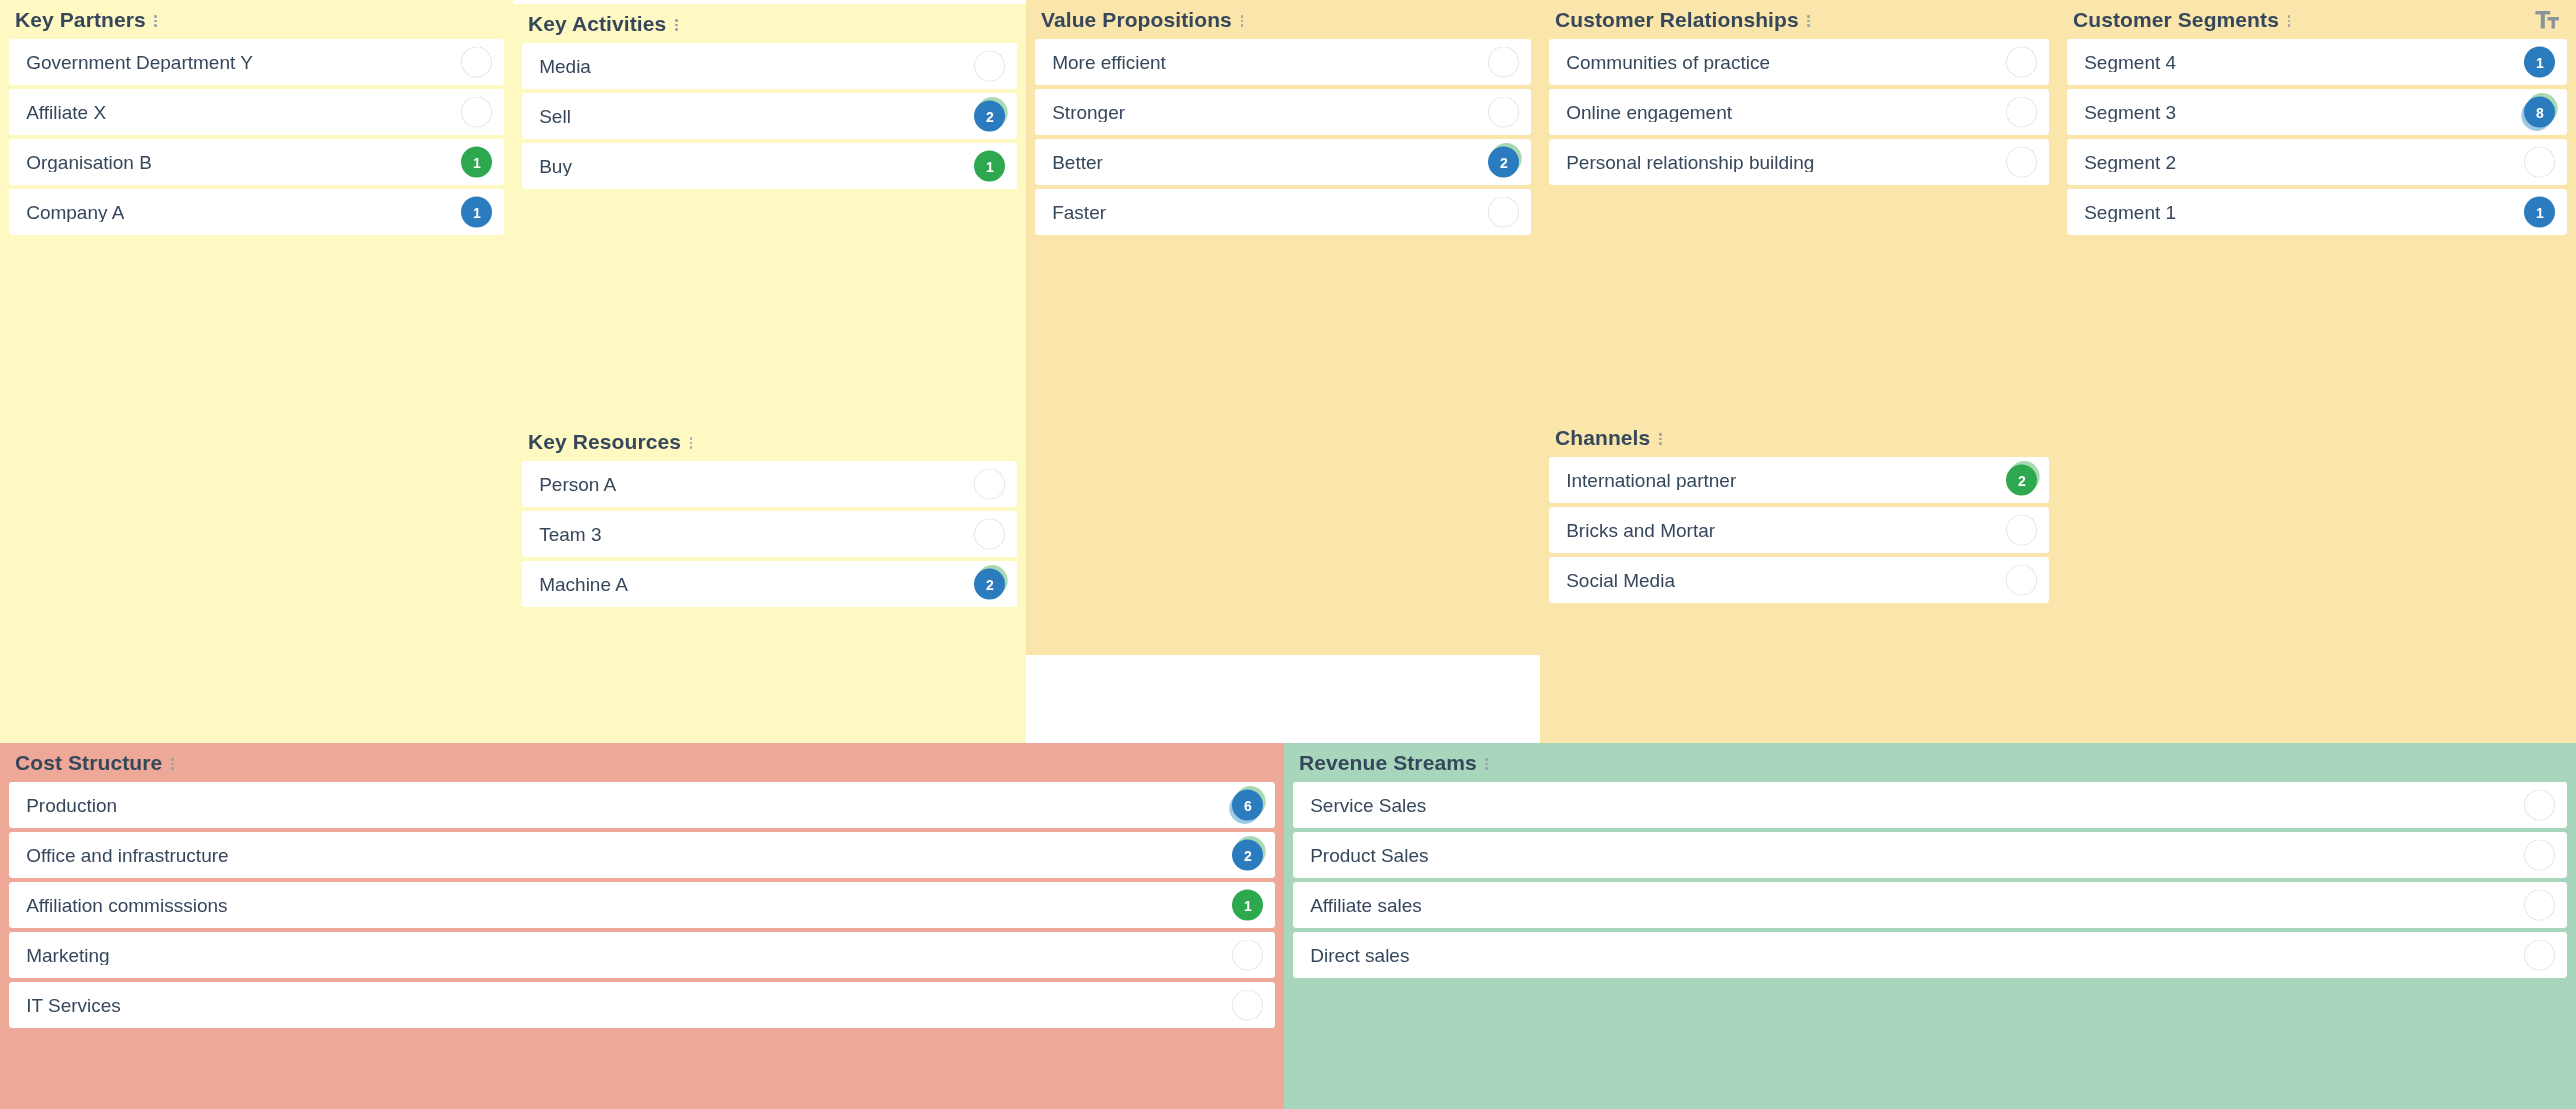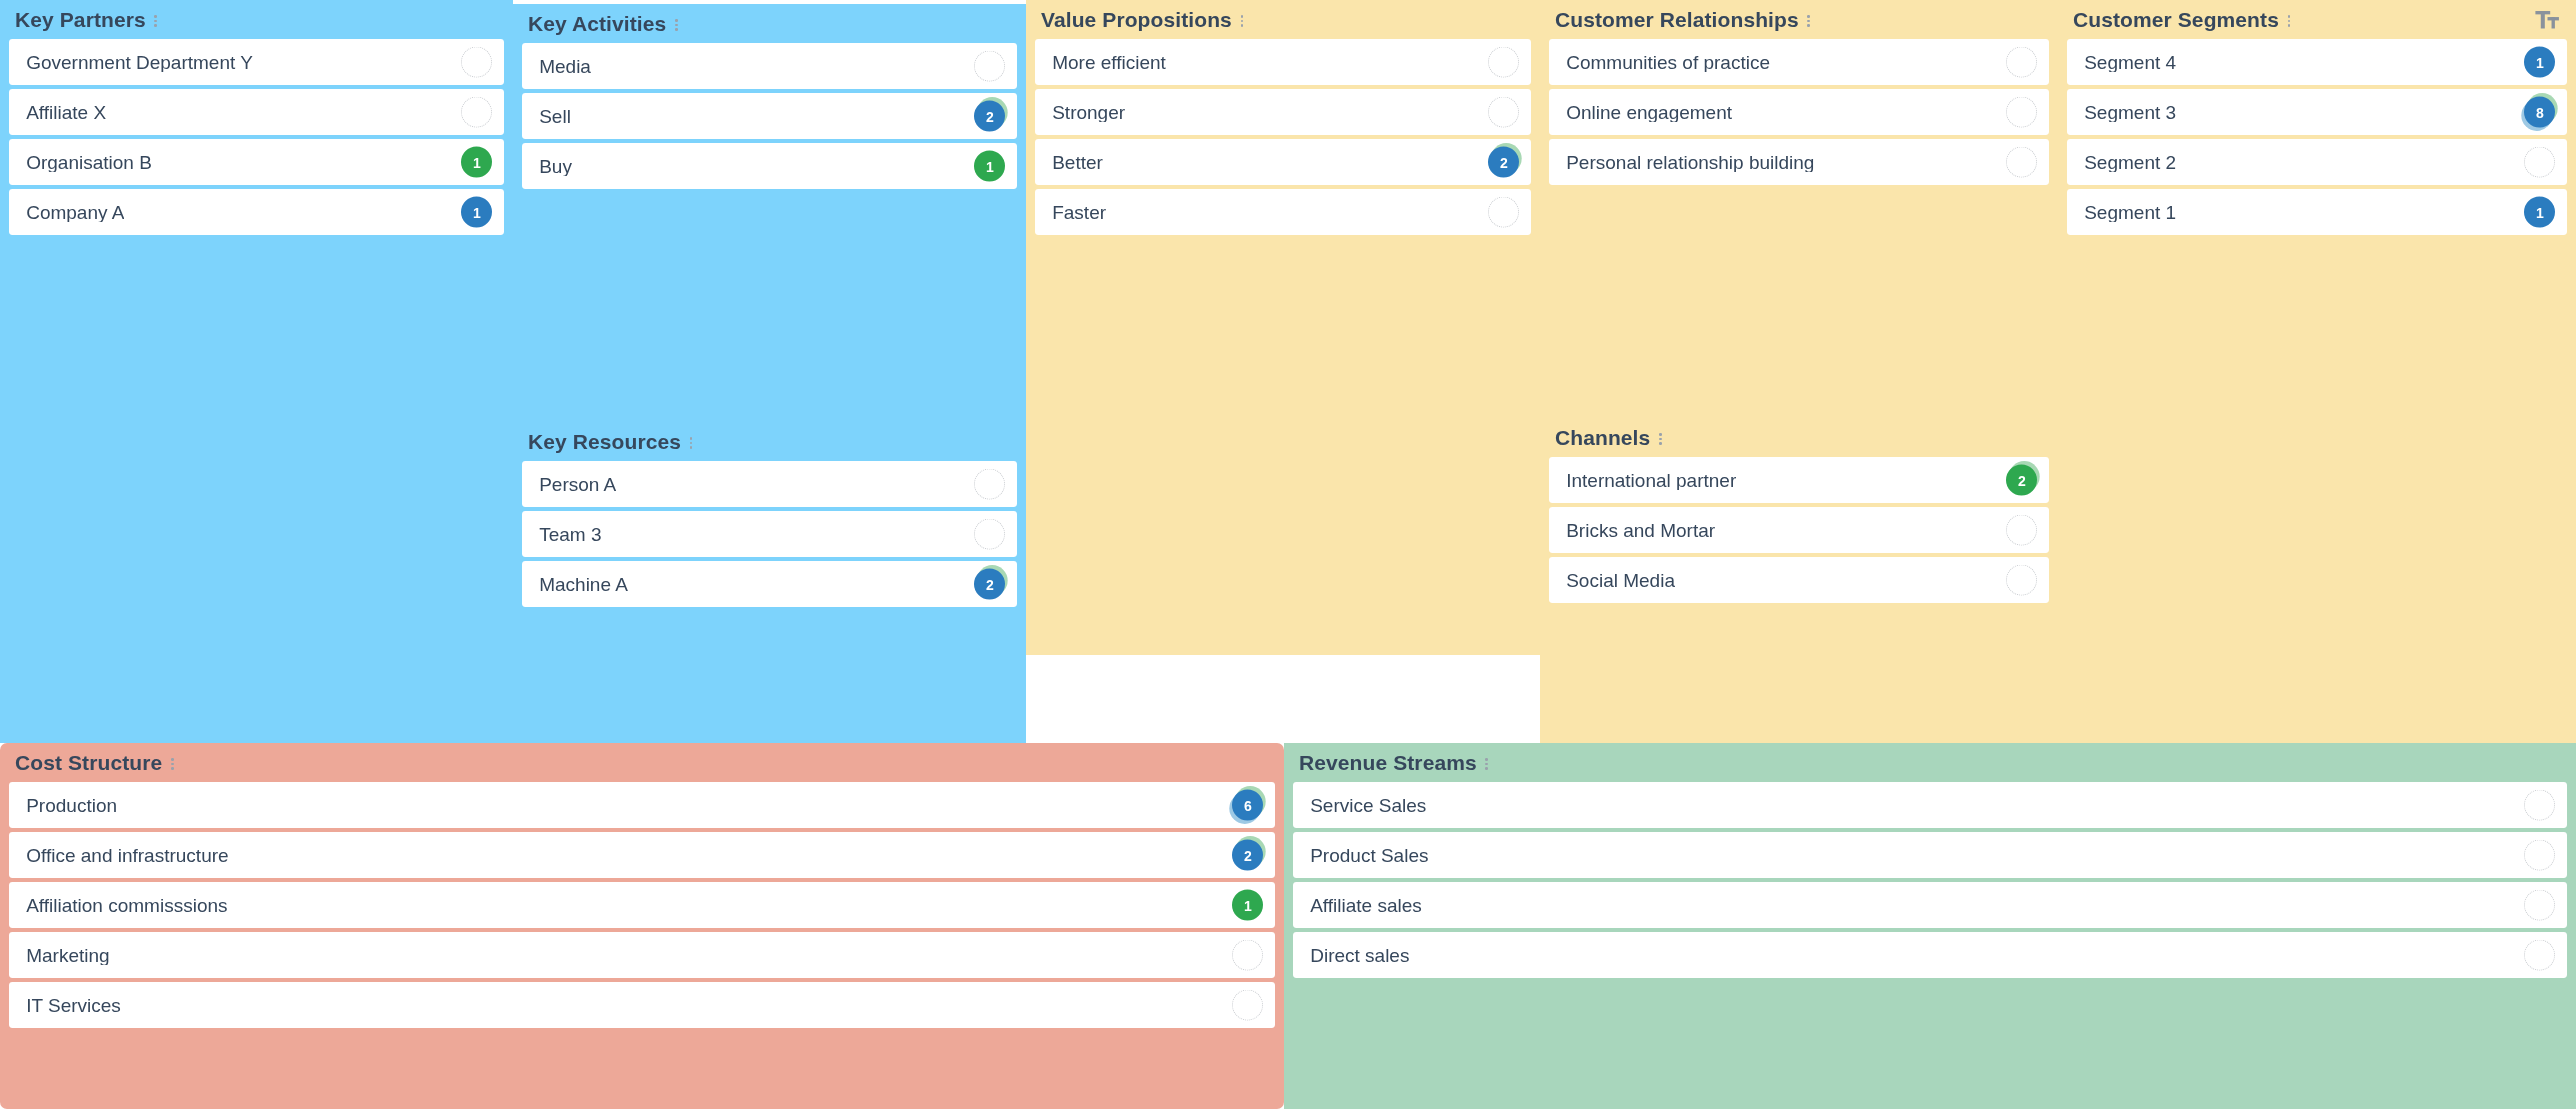--- a/index.html
+++ b/index.html
@@ -16,21 +16,21 @@
   .canvas {
     position: relative;
     width: 2576px;
     height: 1109px;
   }
 
   
   .block {
     position: absolute;
   }
-  .bg-orange { background: #7dd3fc; }
+  .bg-orange { background: #fef9c3; }
   .bg-yellow { background: #FAE5AB; }
   .bg-salmon { background: #EDA898; }
   .bg-green  { background: #A8D6BC; }
 
   
   .sec-head {
     display: flex;
     align-items: center;
     height: 39px;
     padding-left: 15px;
@@ -146,21 +146,21 @@
     height: 21.5px;
     cursor: pointer;
   }
 
   
   #kp  { left: 0;    top: 0;    width: 513px;  height: 743px; }
   #ka  { left: 513px;  top: 4px;  width: 513px;  height: 743px; }
   #vp  { left: 1026px; top: 0;  width: 514px;  height: 655px; }
   #cr  { left: 1540px; top: 0;  width: 518px;  height: 743px; }
   #cs  { left: 2058px; top: 0;  width: 518px;  height: 963px; }
-  #cost{ left: 0;      top: 743px; width: 1284px; height: 366px; border-radius: 7px; }
+  #cost{ left: 0;      top: 743px; width: 1284px; height: 366px; }
   #rev { left: 1284px; top: 743px; width: 1292px; height: 366px; }
 
   
   .mid {
     position: absolute;
     left: 0;
     top: 375px;
     width: 100%;
     margin-top: 43px;
   }

